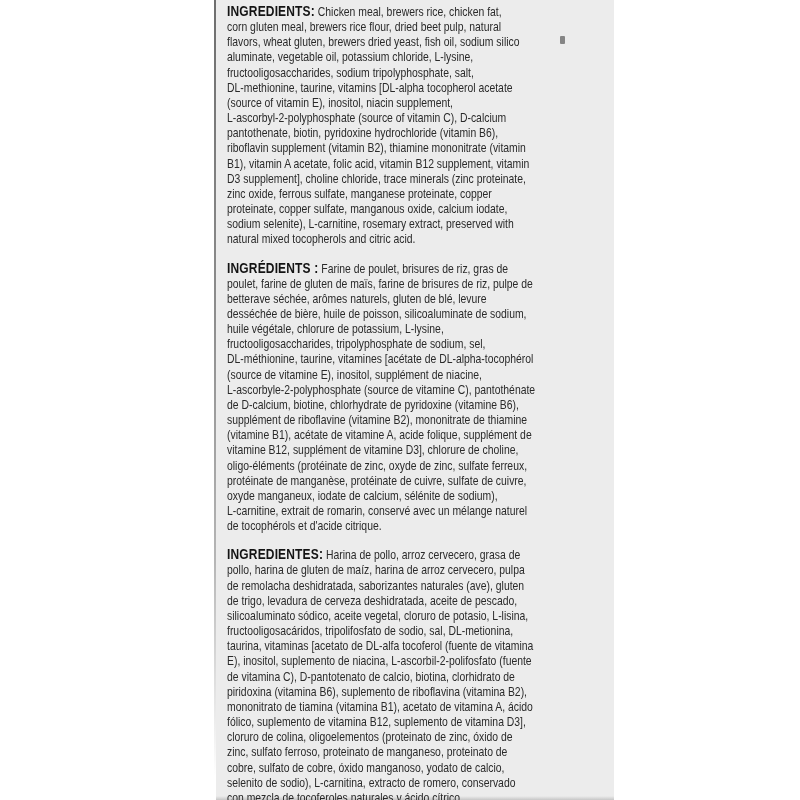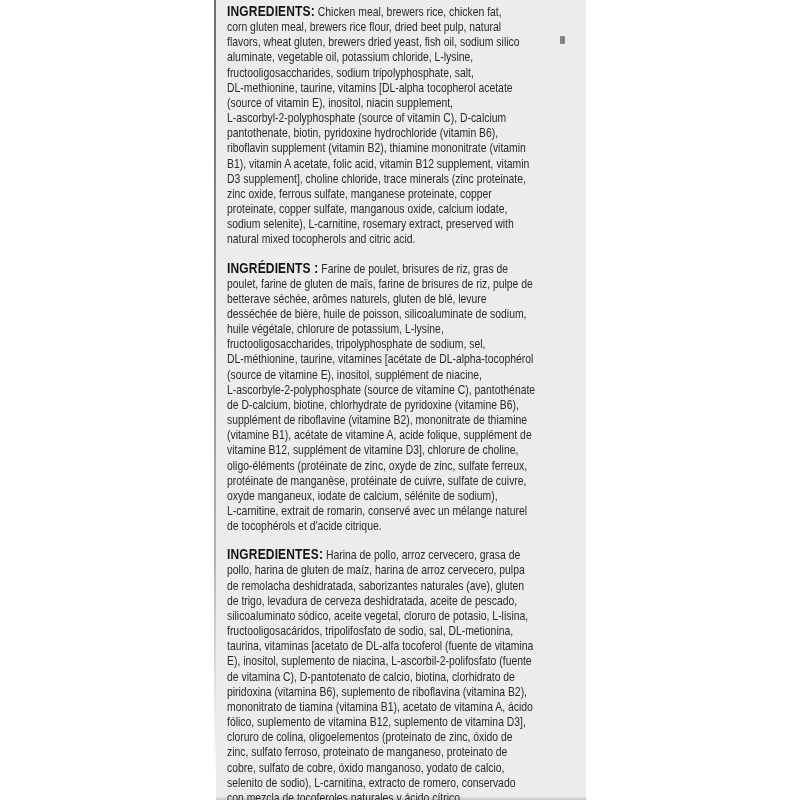--- a/index.html
+++ b/index.html
@@ -17,20 +17,21 @@
     height: 800px;
     background: #ffffff;
   }
   .panel {
     position: absolute;
     left: 216px;
     top: 0;
     width: 370px;
     height: 800px;
     background: #ececec;
+    padding-left: 28px;
   }
   .edge-line {
     position: absolute;
     left: -2px;
     top: 0;
     width: 2px;
     height: 800px;
     background: linear-gradient(to bottom,
       #6e6e6e 0%, #8e8e8e 40%, #b5b5b5 70%, rgba(190,190,190,0) 97%);
   }

